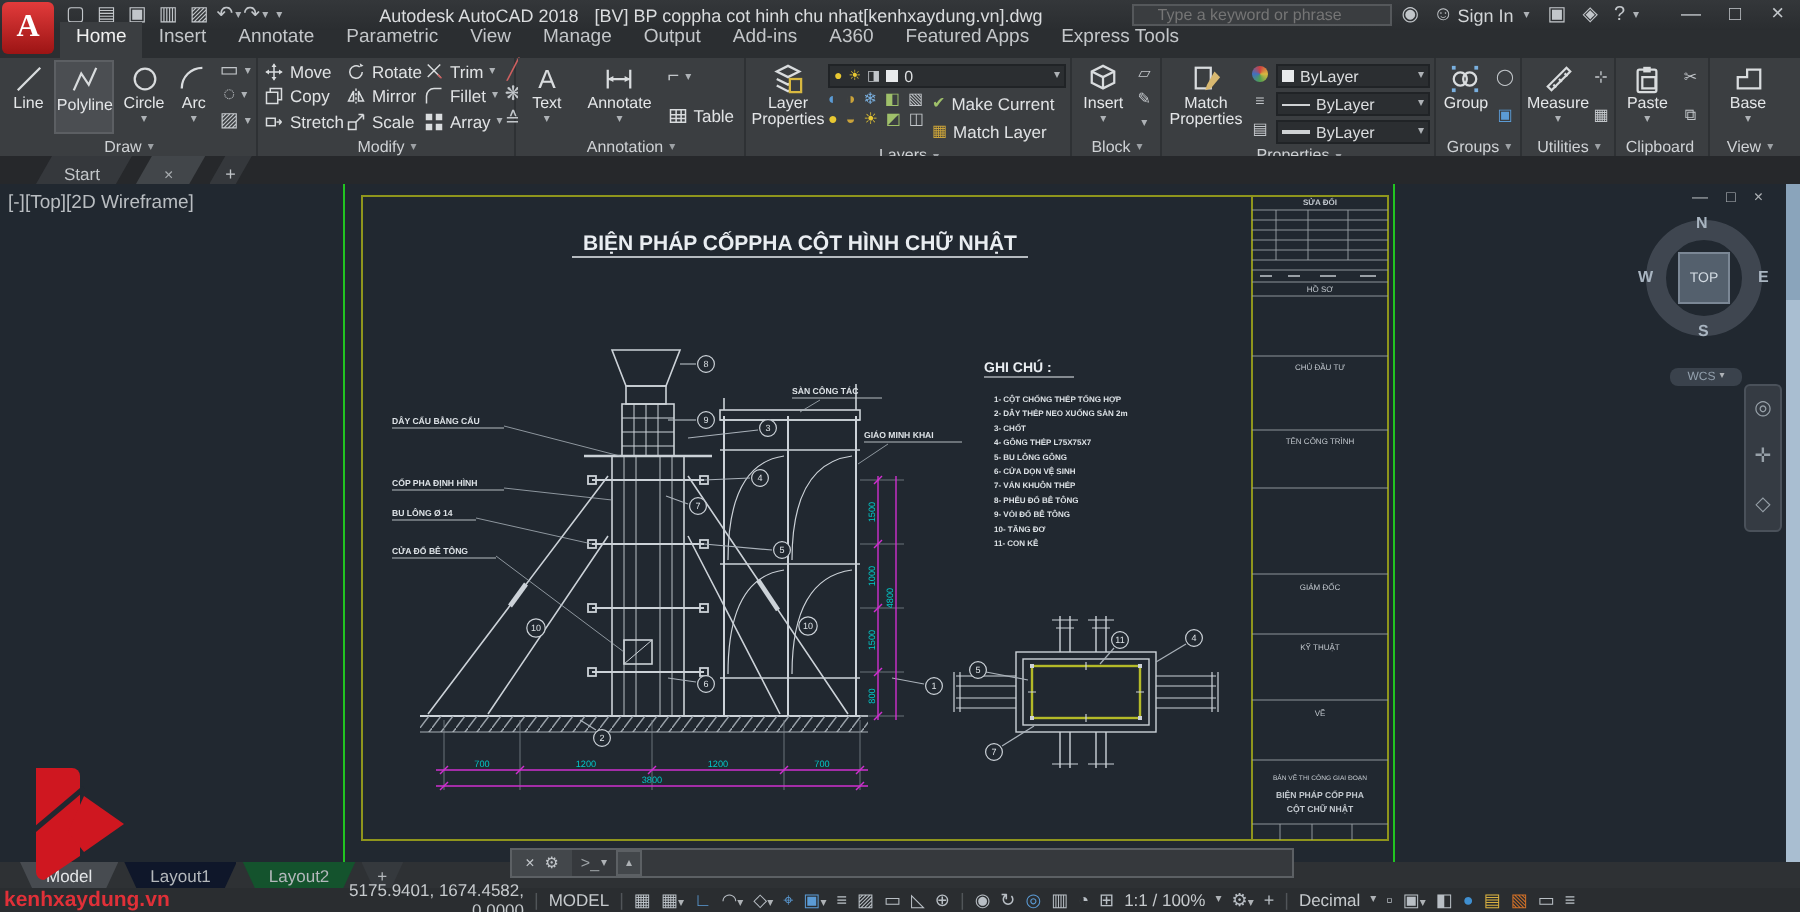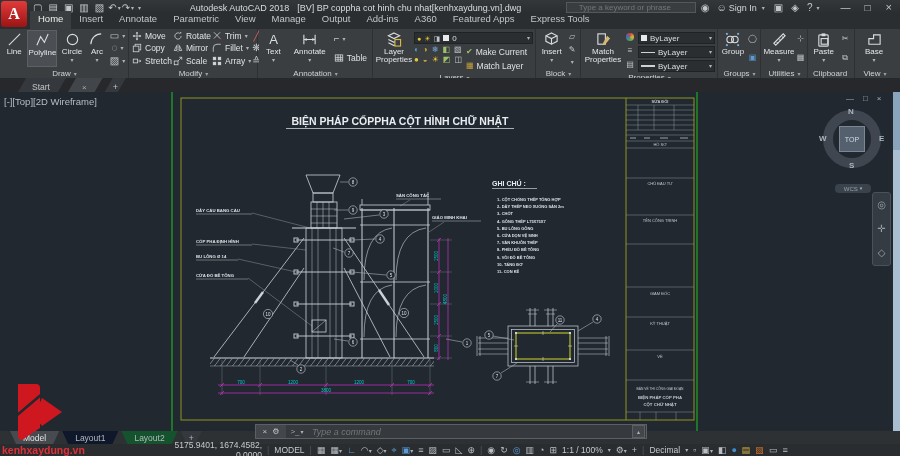--- a/index.html
+++ b/index.html
@@ -790,21 +790,20 @@
 
   <div id="cmdline" class="abs">
     <div class="flex" style="width:30px;height:100%;background:#43474b;justify-content:center;gap:5px">
       <span class="gi" style="font-size:8px">×</span>
       <span class="gi" style="font-size:8px">⚙</span>
     </div>
     <div class="flex" style="width:22px;height:100%;justify-content:center;gap:1px">
       <span class="gi" style="font-size:8px;color:#9fa4a8">&gt;_</span>
       <span class="caret">▾</span>
     </div>
-    <input style="flex: 1 1 0%; height: 100%; background: transparent; border: none; color: rgb(207, 210, 212); font-size: 9px; font-style: italic; padding: 0px 4px;" placeholder="Type a command">
     <div class="flex" style="width:13px;height:13px;background:#43474b;border:1px solid #5c6064;justify-content:center;margin-right:1px">
         <span class="caret" style="font-size:6px">▴</span>
       </div>
   </div>
 
   <div id="modeltabs" class="abs">
     <div class="mtab" style="background:#474b50;color:#e4e6e8">Model</div>
     <div class="mtab" style="background:#0f172a;color:#b4b8bc">Layout1</div>
     <div class="mtab" style="background:#14532d;color:#b4b8bc">Layout2</div>
     <div class="mtab" style="background:#35393d;color:#b4b8bc;padding:0 8px">+</div>

